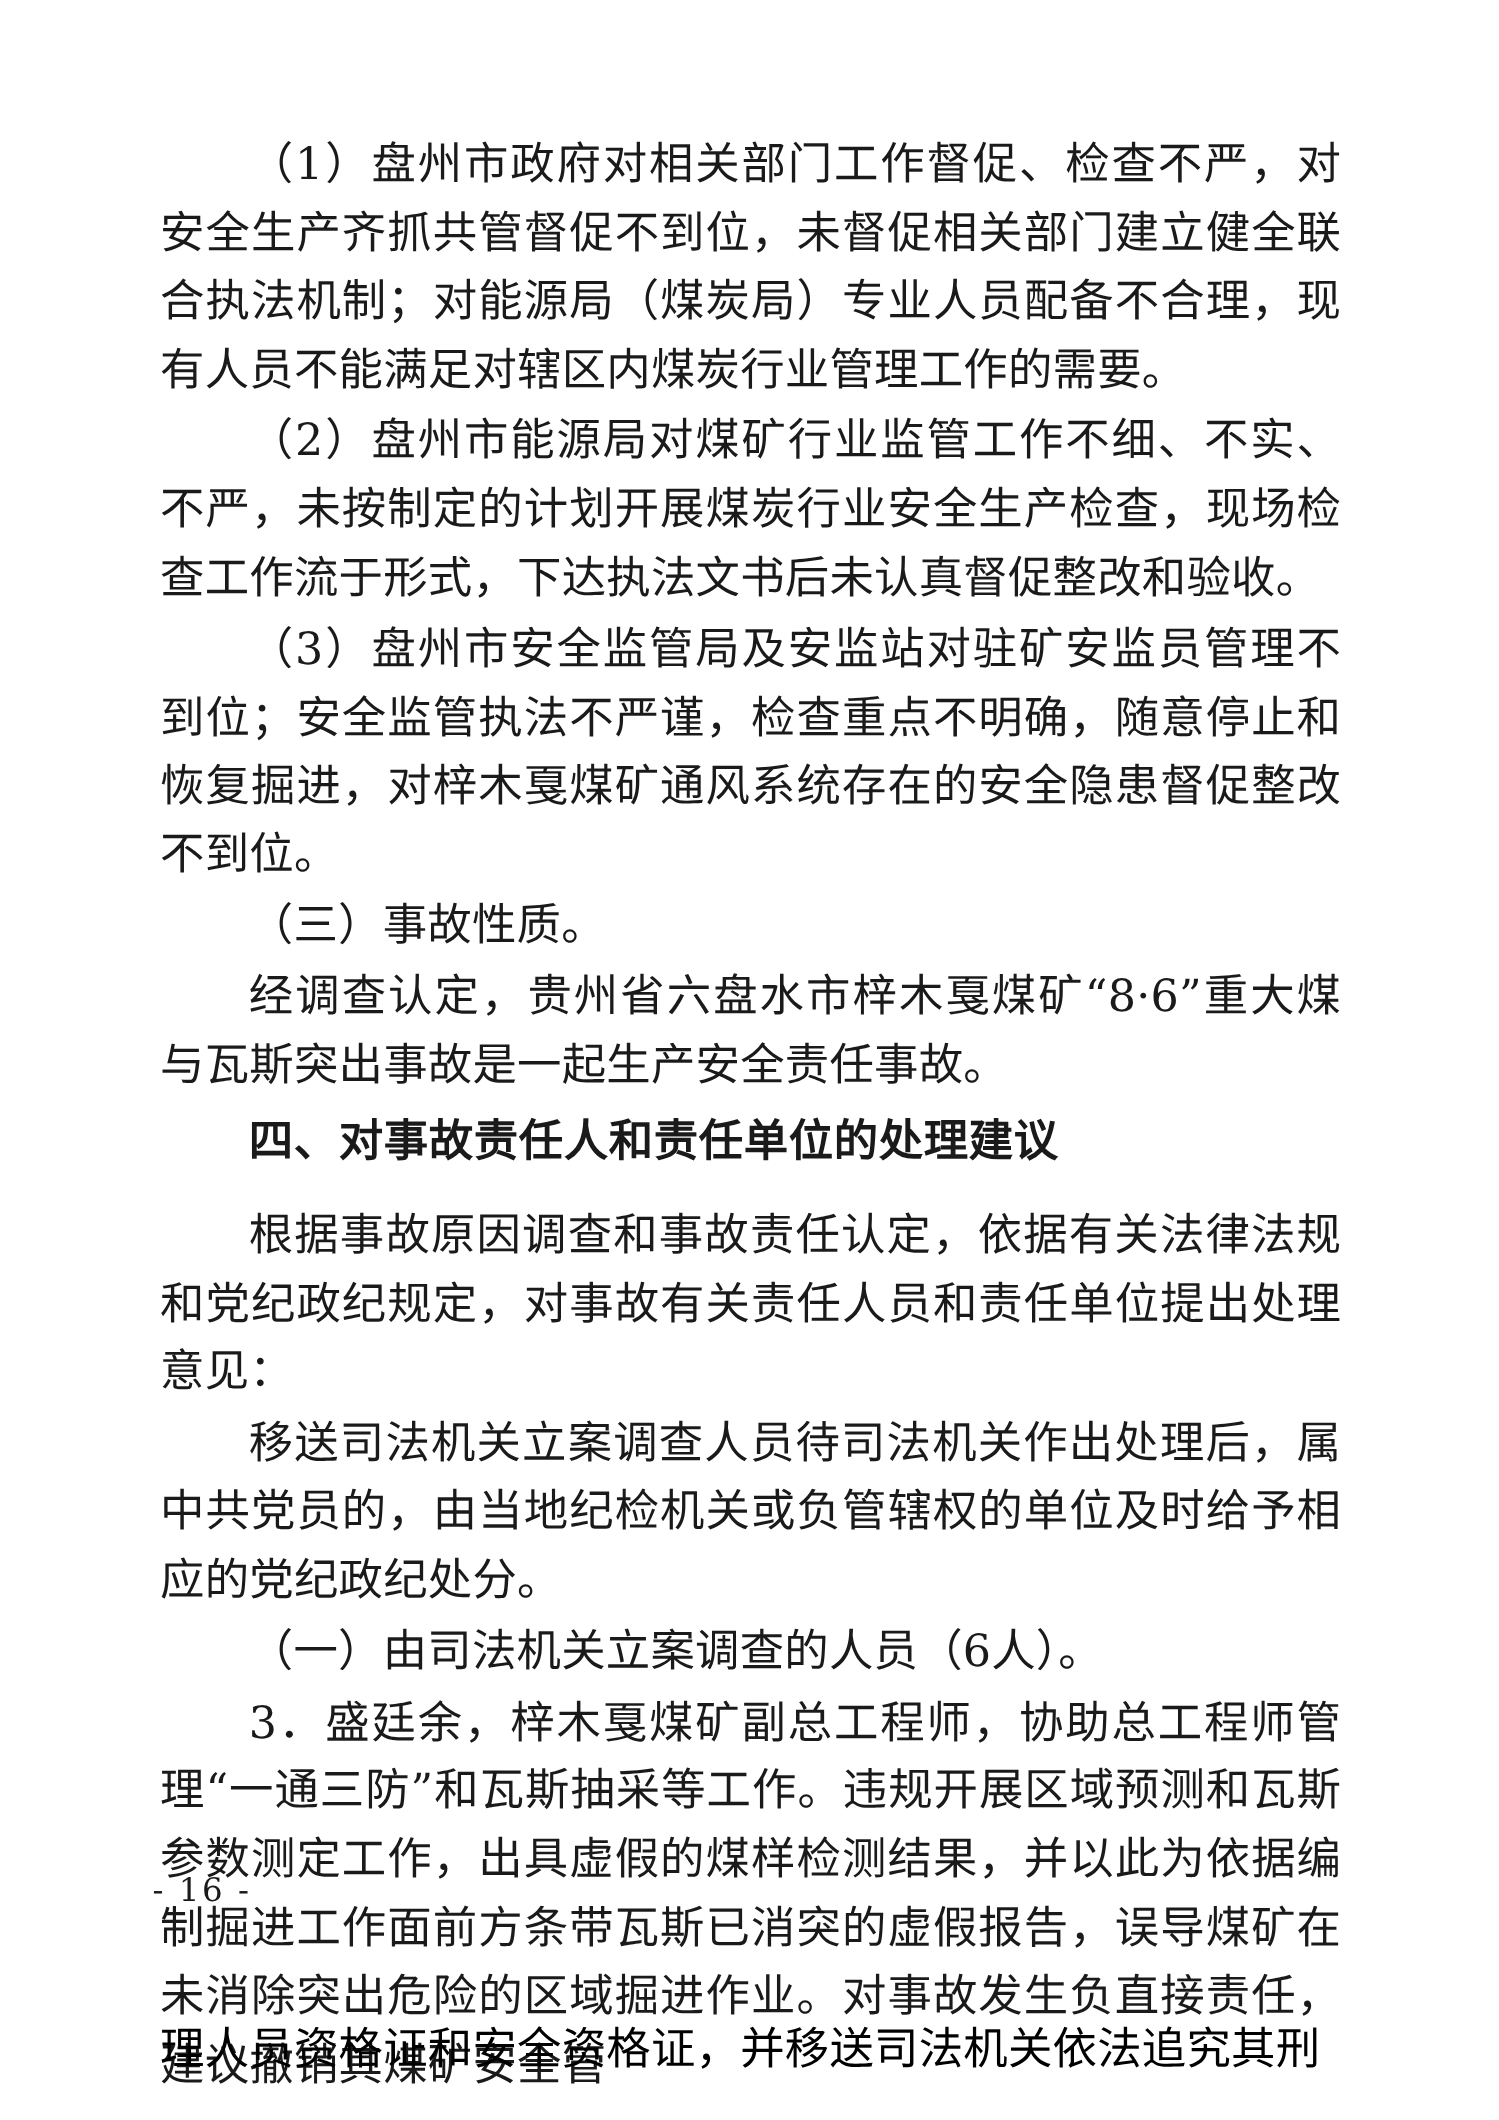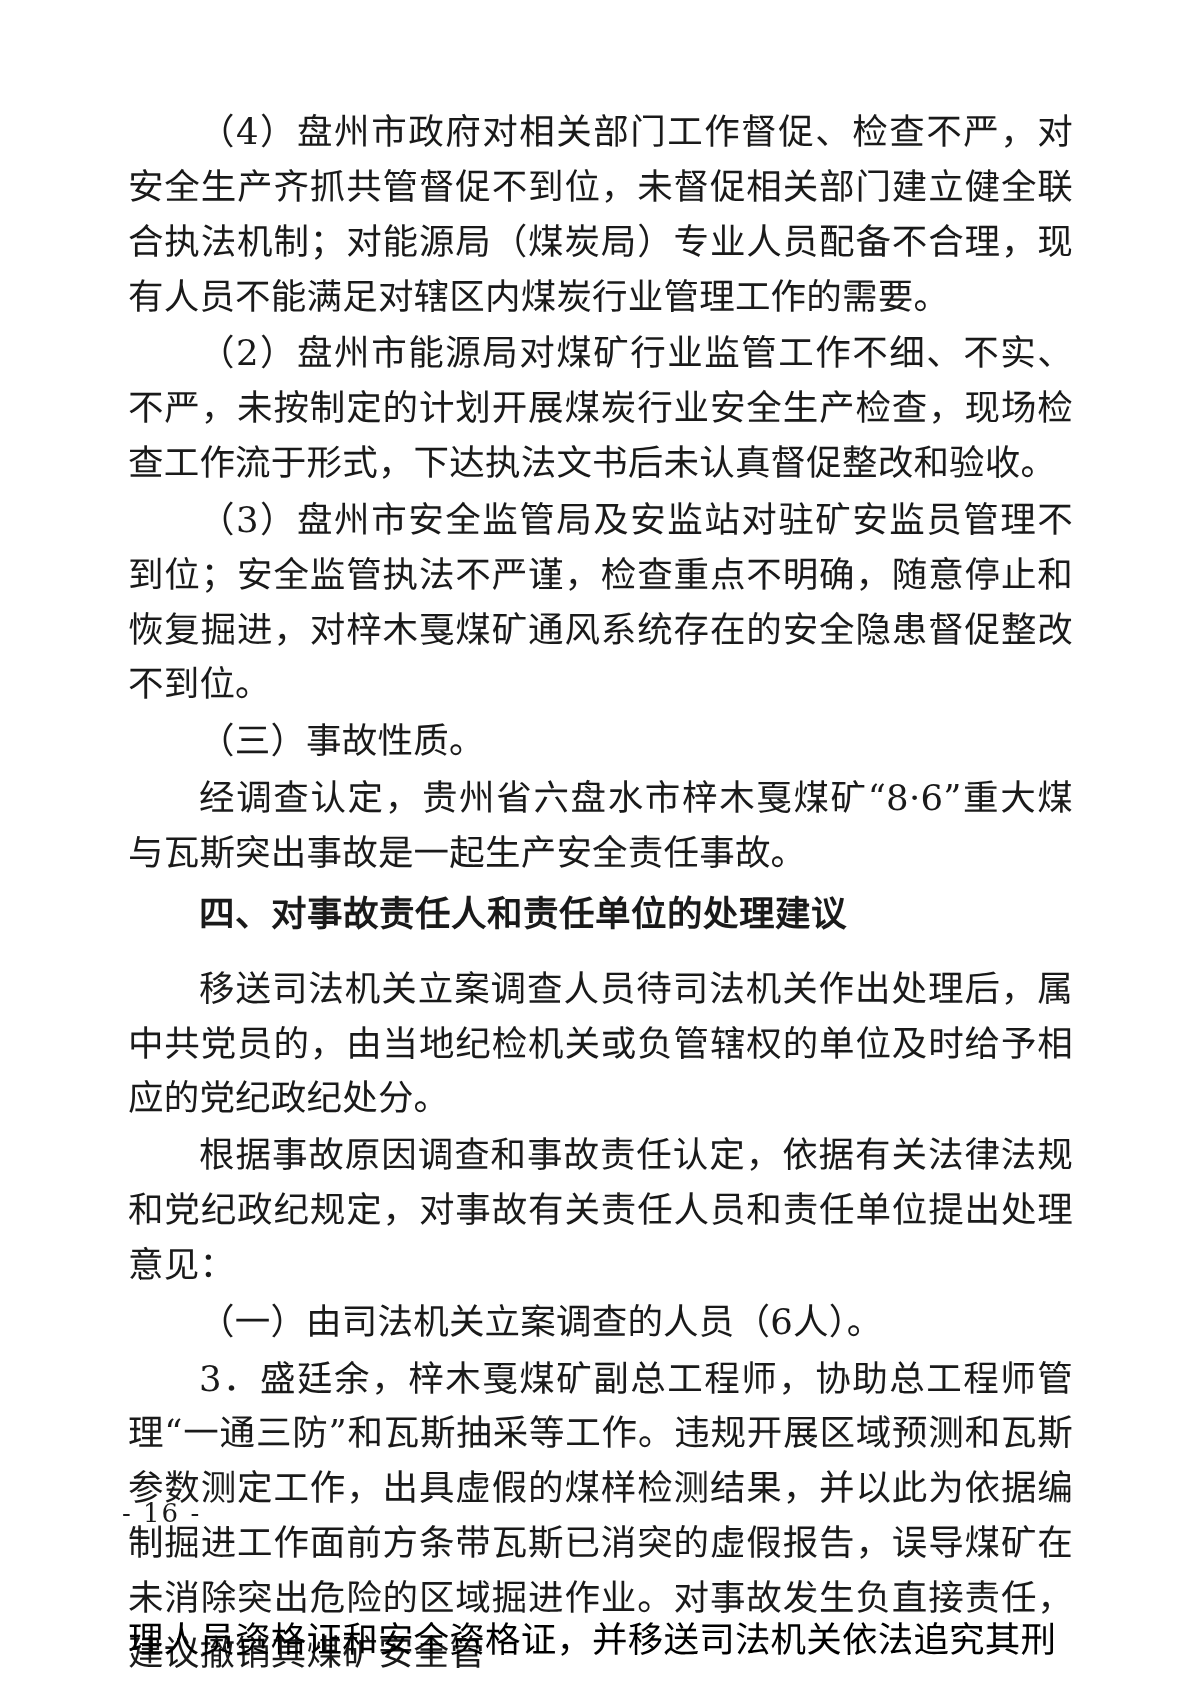--- a/index.html
+++ b/index.html
@@ -71,27 +71,27 @@
     color: #000000;
     white-space: nowrap;
     overflow: hidden;
   }
 </style>
 </head>
 <body>
 
 <div class="page">
   <div class="doc-body">
-    <p class="para indent">（4）盘州市政府对相关部门工作督促、检查不严，对安全生产齐抓共管督促不到位，未督促相关部门建立健全联合执法机制；对能源局（煤炭局）专业人员配备不合理，现有人员不能满足对辖区内煤炭行业管理工作的需要。</p>
+    <p class="para indent">（1）盘州市政府对相关部门工作督促、检查不严，对安全生产齐抓共管督促不到位，未督促相关部门建立健全联合执法机制；对能源局（煤炭局）专业人员配备不合理，现有人员不能满足对辖区内煤炭行业管理工作的需要。</p>
     <p class="para indent">（2）盘州市能源局对煤矿行业监管工作不细、不实、不严，未按制定的计划开展煤炭行业安全生产检查，现场检查工作流于形式，下达执法文书后未认真督促整改和验收。</p>
     <p class="para indent">（3）盘州市安全监管局及安监站对驻矿安监员管理不到位；安全监管执法不严谨，检查重点不明确，随意停止和恢复掘进，对梓木戛煤矿通风系统存在的安全隐患督促整改不到位。</p>
     <p class="para indent">（三）事故性质。</p>
     <p class="para indent">经调查认定，贵州省六盘水市梓木戛煤矿“8·6”重大煤与瓦斯突出事故是一起生产安全责任事故。</p>
     <p class="heading">四、对事故责任人和责任单位的处理建议</p>
+    <p class="para indent">根据事故原因调查和事故责任认定，依据有关法律法规和党纪政纪规定，对事故有关责任人员和责任单位提出处理意见：</p>
     <p class="para indent">移送司法机关立案调查人员待司法机关作出处理后，属中共党员的，由当地纪检机关或负管辖权的单位及时给予相应的党纪政纪处分。</p>
-    <p class="para indent">根据事故原因调查和事故责任认定，依据有关法律法规和党纪政纪规定，对事故有关责任人员和责任单位提出处理意见：</p>
     <p class="para indent">（一）由司法机关立案调查的人员（6人）。</p>
     <p class="para indent">3．盛廷余，梓木戛煤矿副总工程师，协助总工程师管理“一通三防”和瓦斯抽采等工作。违规开展区域预测和瓦斯参数测定工作，出具虚假的煤样检测结果，并以此为依据编制掘进工作面前方条带瓦斯已消突的虚假报告，误导煤矿在未消除突出危险的区域掘进作业。对事故发生负直接责任，建议撤销其煤矿安全管</p>
   </div>
 
   <div class="page-number">- 16 -</div>
   <div class="tail-line">理人员资格证和安全资格证，并移送司法机关依法追究其刑</div>
 </div>
 
 </body></html>

